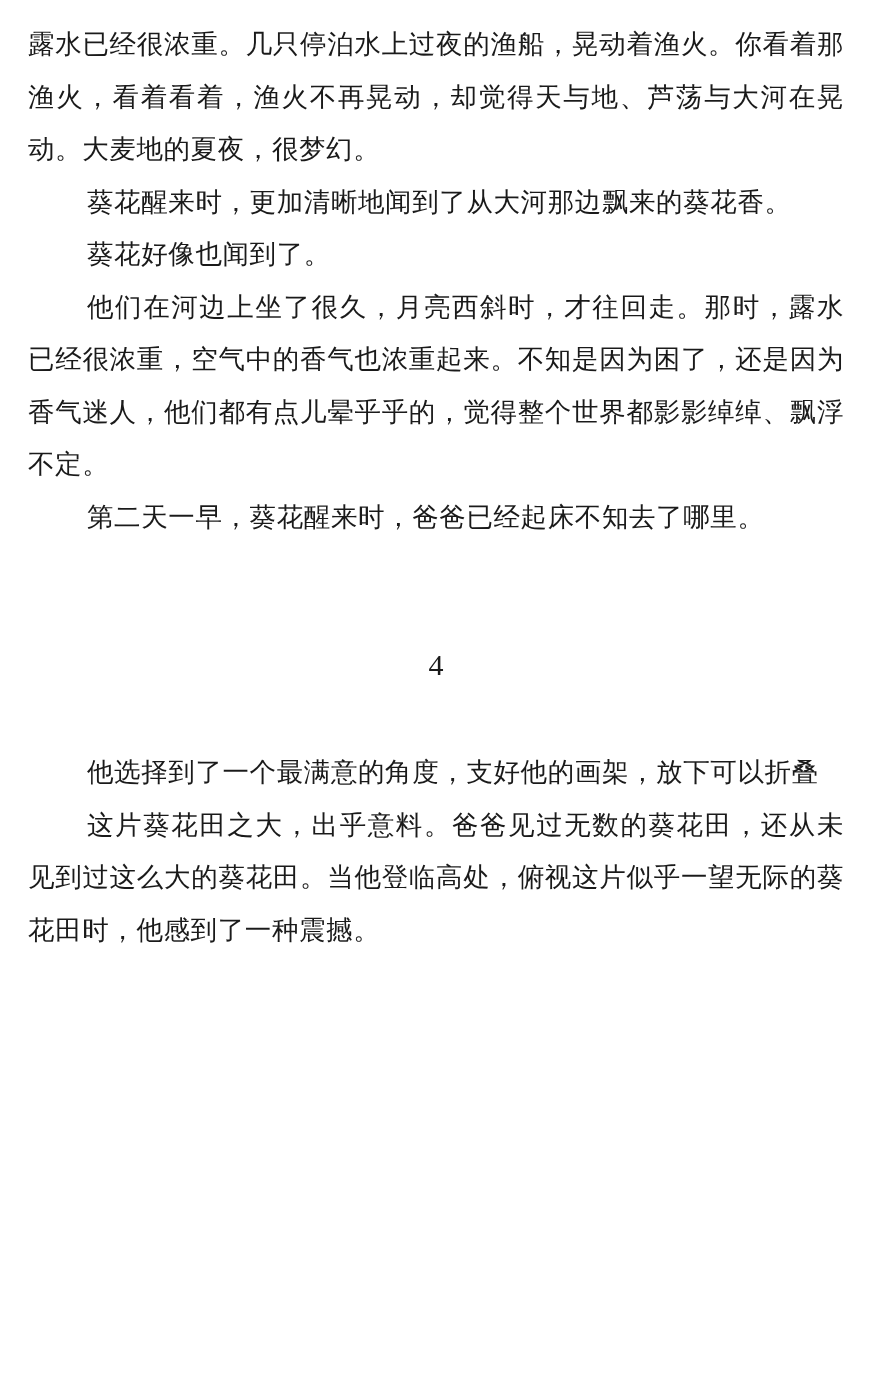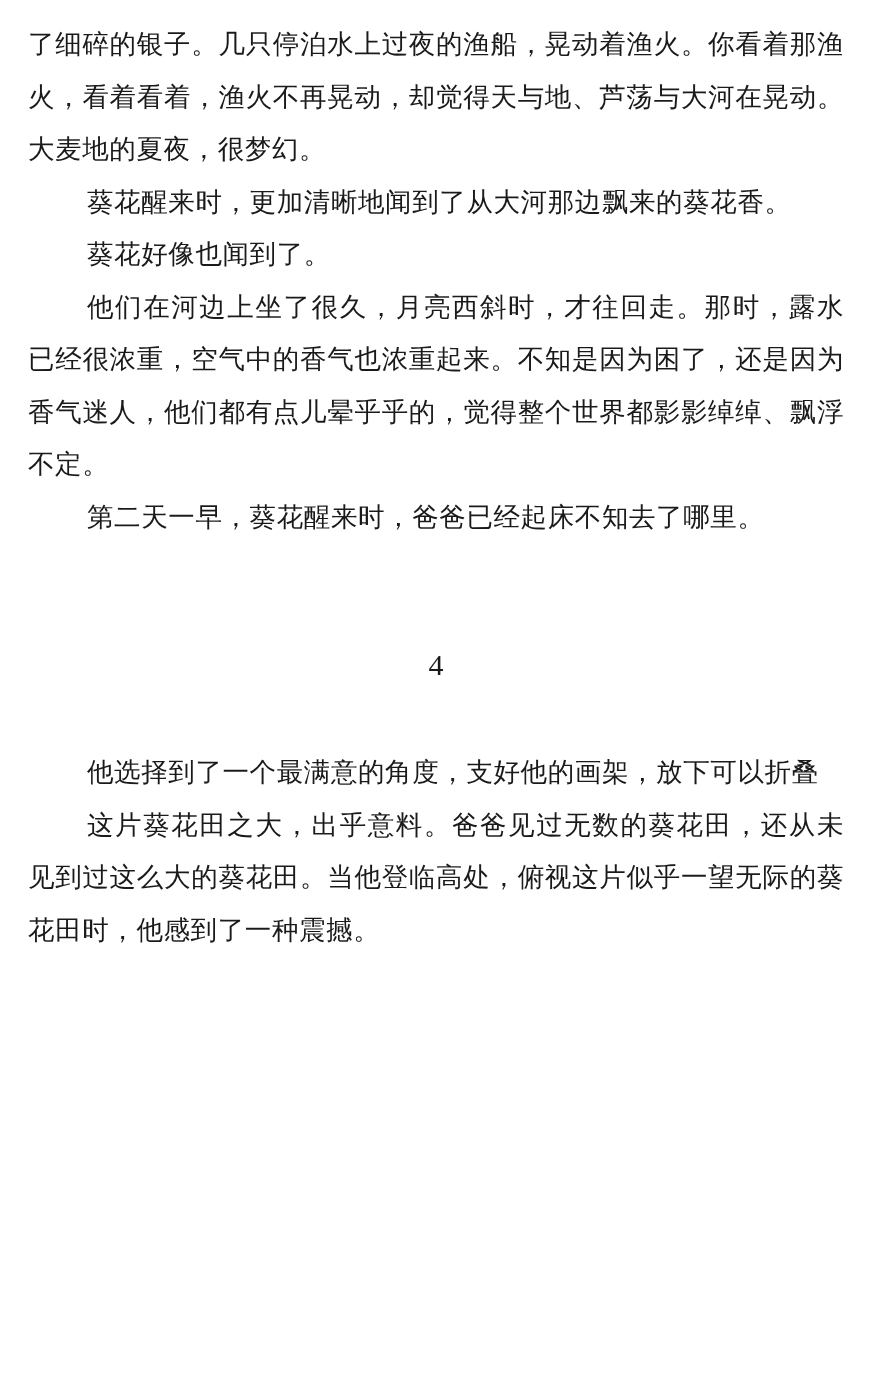--- a/index.html
+++ b/index.html
@@ -15,21 +15,21 @@
             font-size: 20px; color: #333; }
   .footer .chap { font-family: "DejaVu Sans", sans-serif; font-size: 19px; letter-spacing: 1px; }
   .footer .gap { display: inline-block; width: 22px; }
   .footer .bar { display: inline-block; width: 2px; height: 20px; background: #222; margin: 0 26px 0 22px; }
   .footer .pnum { font-family: "Liberation Serif", serif; font-size: 26px; color: #111; }
 </style>
 </head>
 <body>
 
 <div class="page">
-  <p class="p">了细碎的银子。几只停泊水上过夜的渔船，晃动着渔火。你看着那渔火，看着看着，渔火不再晃动，却觉得天与地、芦荡与大河在晃动。大麦地的夏夜，很梦幻。</p>
+  <p class="p">露水已经很浓重。几只停泊水上过夜的渔船，晃动着渔火。你看着那渔火，看着看着，渔火不再晃动，却觉得天与地、芦荡与大河在晃动。大麦地的夏夜，很梦幻。</p>
   <p class="p indent">葵花醒来时，更加清晰地闻到了从大河那边飘来的葵花香。</p>
   <p class="p indent">葵花好像也闻到了。</p>
   <p class="p indent">他们在河边上坐了很久，月亮西斜时，才往回走。那时，露水已经很浓重，空气中的香气也浓重起来。不知是因为困了，还是因为香气迷人，他们都有点儿晕乎乎的，觉得整个世界都影影绰绰、飘浮不定。</p>
   <p class="p indent">第二天一早，葵花醒来时，爸爸已经起床不知去了哪里。</p>
 </div>
 
 <div class="section-num">4</div>
 
 <div class="sec2">
   <p class="p indent">他选择到了一个最满意的角度，支好他的画架，放下可以折叠</p>

